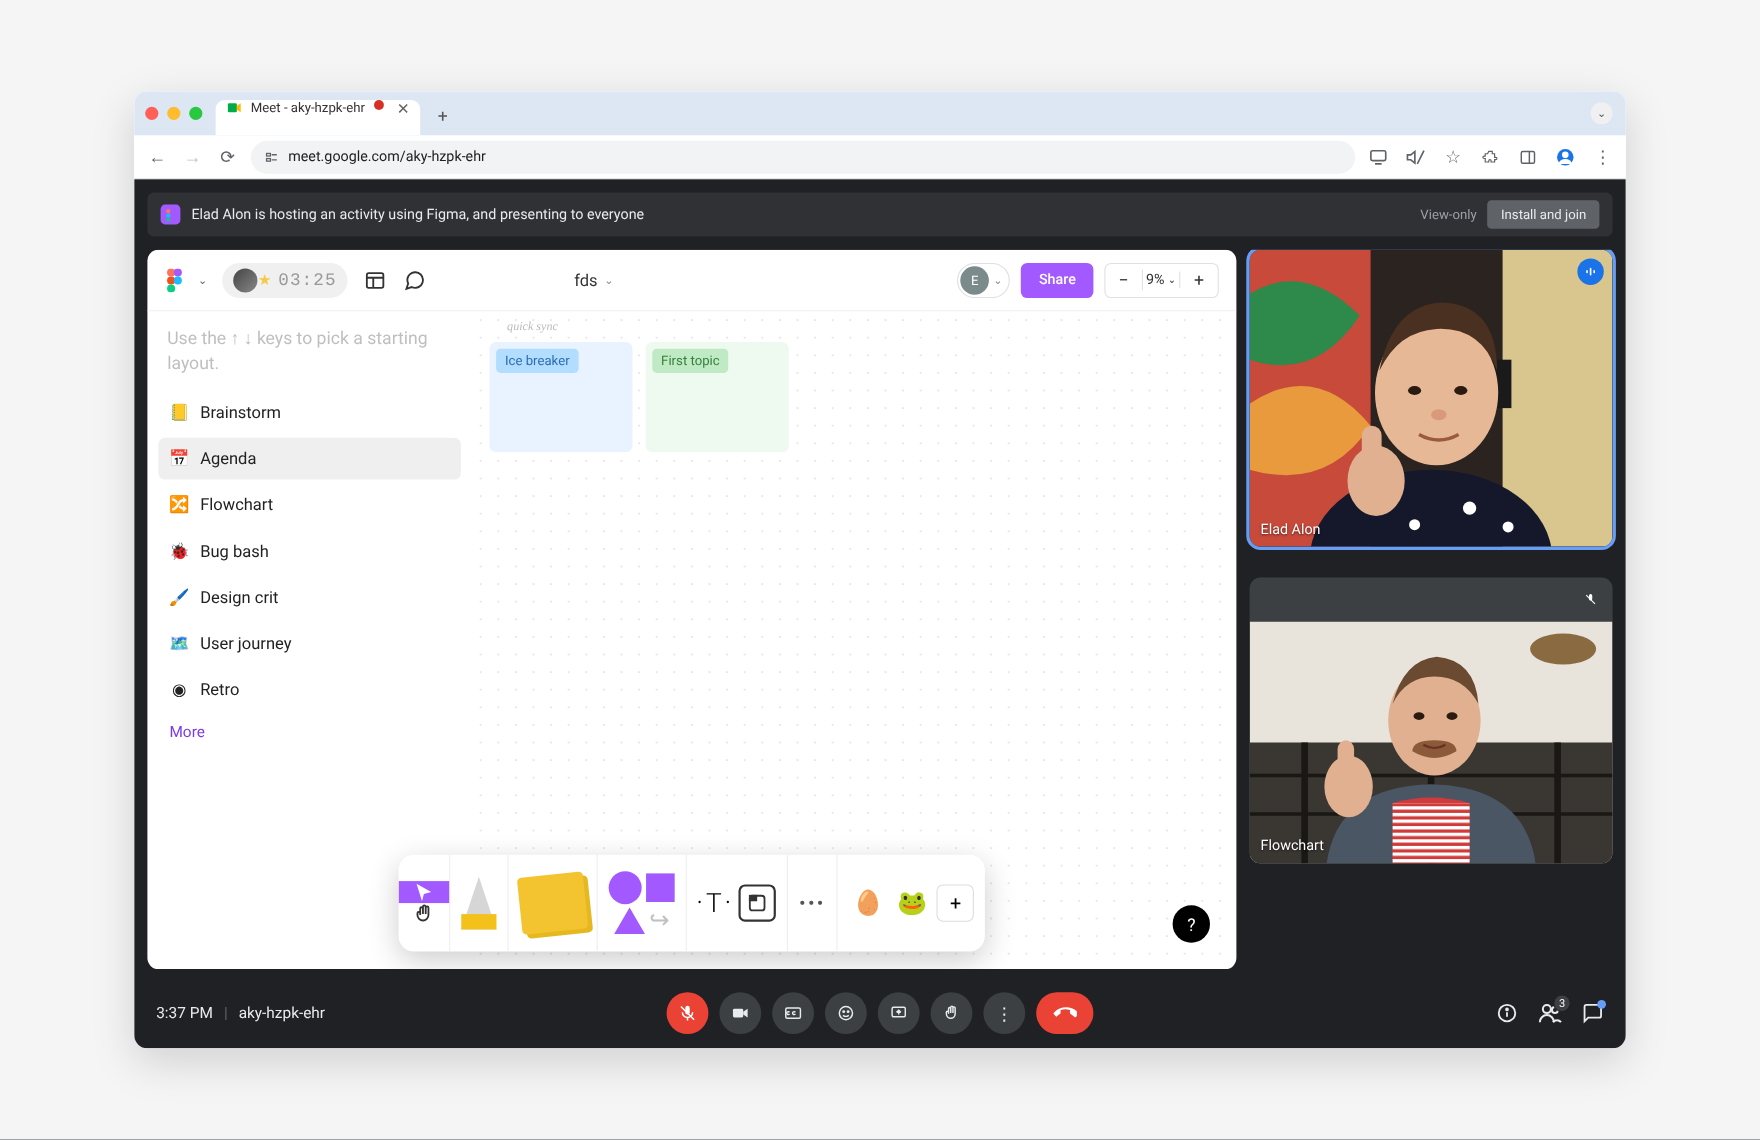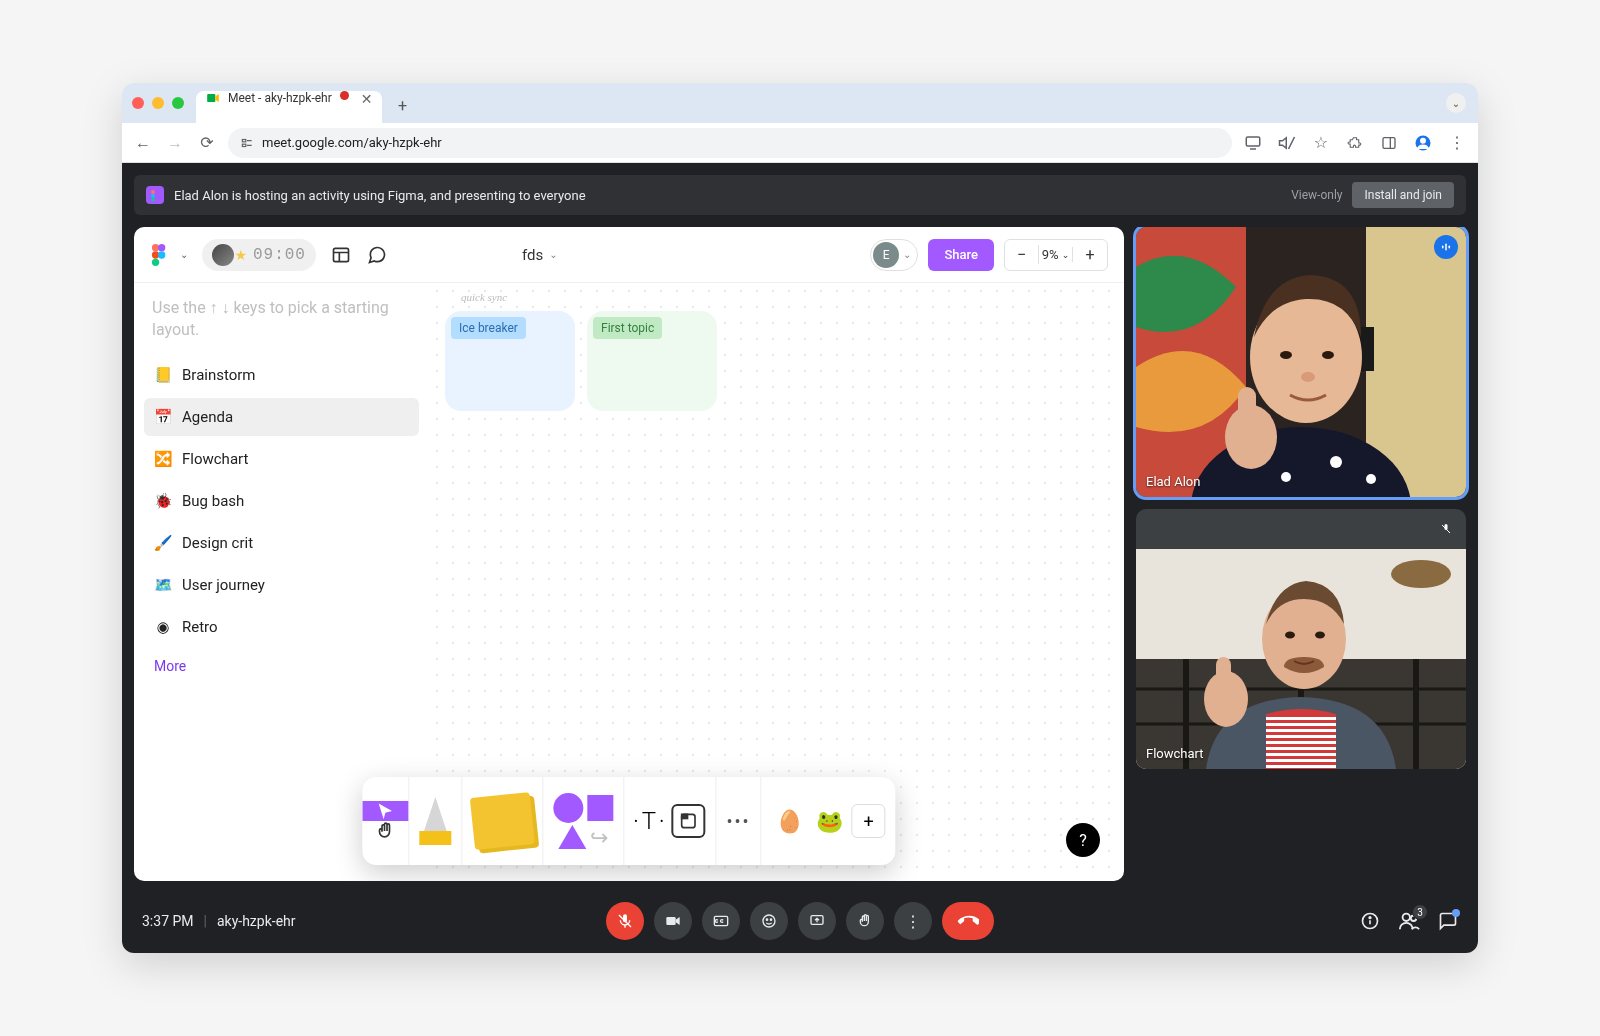--- a/index.html
+++ b/index.html
@@ -63,21 +63,21 @@
 .figma-sidebar { width: 295px; padding: 14px 10px; display: flex; flex-direction: column; gap: 4px; }
 .hint-text { font-size: 16px; color: #bfbfbf; padding: 0 8px 10px 8px; line-height: 1.4; }
 .layout-item { height: 38px; border-radius: 6px; display: flex; align-items: center; gap: 10px; padding: 0 10px; font-size: 15px; color: #222; cursor: pointer; }
 .layout-item.selected { background: #efefef; }
 .layout-emoji { width: 18px; text-align: center; }
 .more-link { color: #7c3aed; font-size: 14px; padding: 8px 10px; }
 
 .figma-canvas { flex: 1; background-image: radial-gradient(#e8e8e8 1px, transparent 1px); background-size: 16px 16px; position: relative; }
 .canvas-caption { position: absolute; top: 8px; left: 32px; font-size: 11px; color: #bbb; font-style: italic; font-family: cursive; }
 .canvas-cards { position: absolute; top: 28px; left: 16px; display: flex; gap: 12px; }
-.c-card { width: 130px; height: 100px; border-radius: 16px; display: flex; align-items: flex-start; }
+.c-card { width: 130px; height: 100px; border-radius: 6px; display: flex; align-items: flex-start; }
 .c-card span { display: inline-block; margin: 6px; padding: 4px 8px; border-radius: 4px; font-size: 12px; }
 .c-blue { background: #e8f3ff; }
 .c-blue span { background: #b3ddff; color: #2a6db3; }
 .c-green { background: #eefaef; }
 .c-green span { background: #bfeac4; color: #36813f; }
 .c-yellow { background: #fffaec; }
 .c-yellow span { background: #fff0b8; color: #9b8320; }
 
 
 .figma-toolbar { position: absolute; bottom: 16px; left: 50%; transform: translateX(-50%); display: flex; background: #fff; border-radius: 14px; box-shadow: 0 8px 28px rgba(0,0,0,0.2); height: 88px; overflow: hidden; }
@@ -98,21 +98,21 @@
 .text-tool { display:flex; align-items:center; gap:4px; font-size:22px; }
 .tbox { border:2px solid #333; border-radius:6px; width:34px; height:34px; display:flex; align-items:center; justify-content:center; }
 .more-dots { font-size: 18px; color:#555; letter-spacing: 2px; }
 .sticker-group { display:flex; gap:4px; align-items:center; }
 .sticker { width:36px; height:36px; border-radius:6px; display:flex; align-items:center; justify-content:center; font-size:22px; }
 .plus-box { border:1px solid #ddd; border-radius:6px; width:34px; height:34px; display:flex; align-items:center; justify-content:center; font-size:18px; }
 
 .help-fab { position: absolute; bottom: 24px; right: 24px; width: 34px; height:34px; border-radius:50%; background:#000; color:#fff; display:flex; align-items:center; justify-content:center; font-size:16px; }
 
 
-.video-col { width: 330px; display: flex; flex-direction: column; gap: 12px; }
+.video-col { width: 330px; display: flex; flex-direction: column; gap: 28px; }
 .video-tile { border-radius: 10px; overflow: hidden; position: relative; background: #3c4043; }
 .video-tile.active { outline: 3px solid #669df6; }
 .tile-1 { height: 270px; }
 .tile-2 { height: 260px; }
 .tile-name { position: absolute; bottom: 8px; left: 10px; color: #fff; font-size: 13px; text-shadow: 0 1px 2px rgba(0,0,0,0.6); }
 .tile-badge { position: absolute; top: 8px; right: 8px; width: 24px; height: 24px; border-radius: 50%; background: #1a73e8; display:flex; align-items:center; justify-content:center; color:#fff; font-size:12px; }
 .tile-mute { position: absolute; top: 8px; right: 8px; width: 24px; height: 24px; border-radius: 50%; background: rgba(60,64,67,0.9); display:flex; align-items:center; justify-content:center; color:#fff; font-size:12px; }
 
 
 .person-svg { width:100%; height:100%; }
@@ -237,21 +237,21 @@
                 <circle cx="18" cy="6" r="6" fill="#a259ff"></circle>
                 <circle cx="8" cy="18" r="6" fill="#f24e1e"></circle>
                 <circle cx="18" cy="18" r="6" fill="#1abcfe"></circle>
                 <circle cx="8" cy="30" r="6" fill="#0acf83"></circle>
               </svg>
           </span>
           <span class="figma-chev">⌄</span>
           <div class="timer-pill">
             <div class="timer-moon"></div>
             <span class="timer-star">★</span>
-            <span class="timer-text">09:00</span>
+            <span class="timer-text">03:25</span>
           </div>
           <div class="fi-icon">
               <svg width="20" height="20" viewBox="0 0 24 24" fill="none" stroke="#333" stroke-width="2">
                 <rect x="3" y="4" width="18" height="16" rx="2"></rect>
                 <line x1="3" y1="9" x2="21" y2="9"></line>
                 <line x1="10" y1="9" x2="10" y2="20"></line>
               </svg>
             </div>
           <div class="fi-icon">
               <svg width="20" height="20" viewBox="0 0 24 24" fill="none" stroke="#333" stroke-width="2">

